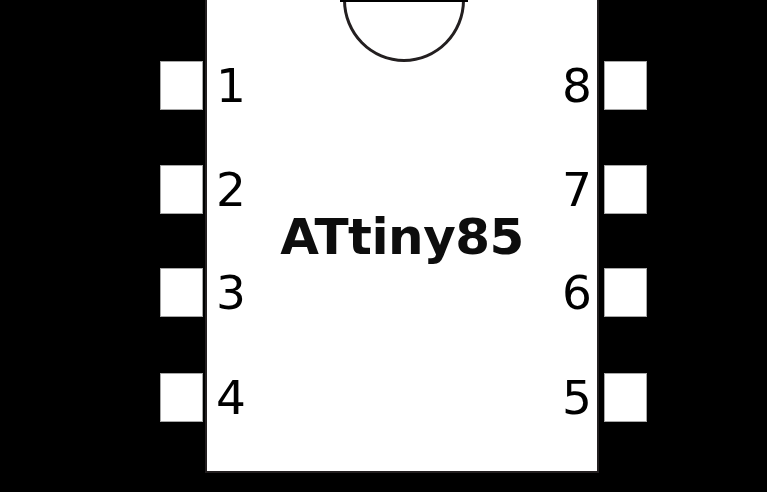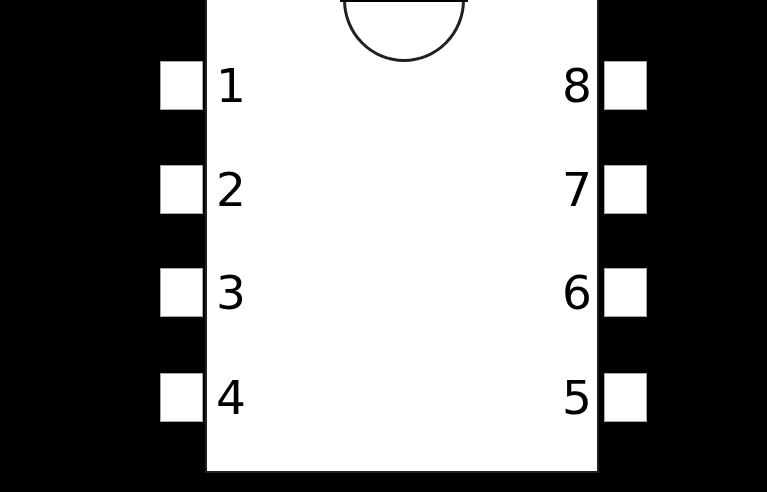--- a/index.html
+++ b/index.html
@@ -119,14 +119,15 @@
   <div class="pin-number left row1">1</div>
   <div class="pin-number left row2">2</div>
   <div class="pin-number left row3">3</div>
   <div class="pin-number left row4">4</div>
 
   <div class="pin-number right row1">8</div>
   <div class="pin-number right row2">7</div>
   <div class="pin-number right row3">6</div>
   <div class="pin-number right row4">5</div>
 
+  <div id="part-label">ATtiny85</div>
 
 </div>
 
 </body></html>

